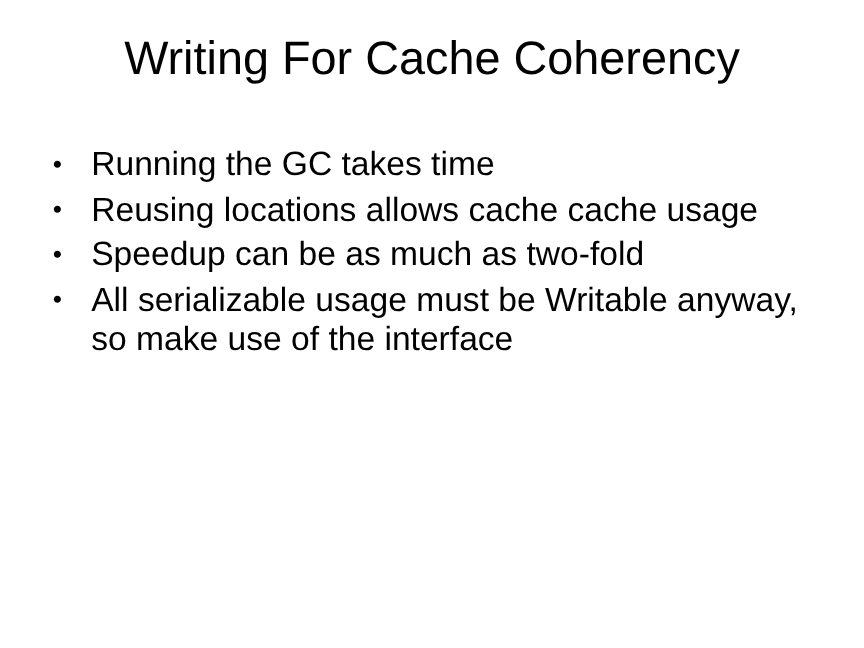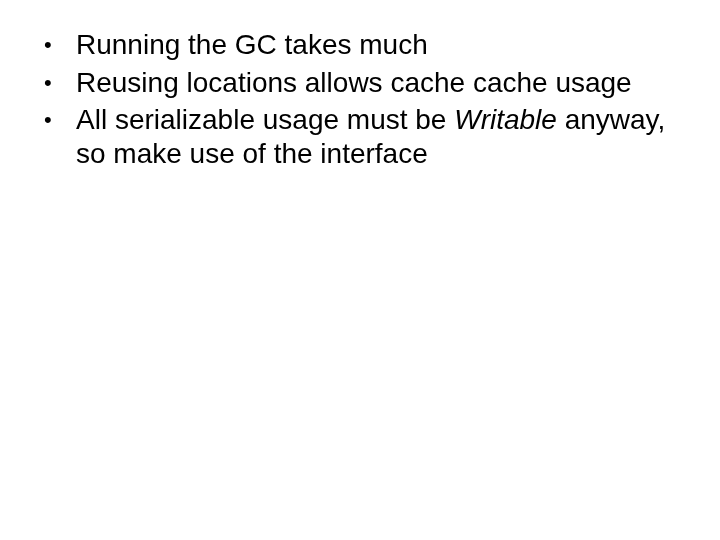--- a/index.html
+++ b/index.html
@@ -39,25 +39,26 @@
   }
   ul.bullets li::before {
     content: "•";
     display: inline-block;
     width: 32px;
     text-indent: 0;
     font-size: 22px;
     vertical-align: 2px;
   }
   .italic {
-    font-style: italic;
   }
 </style>
 </head>
 <body>
 
 <div class="slide">
+  <h1 class="title">Writing For Cache Coherency</h1>
   <ul class="bullets">
-    <li><span>Running the GC takes much</span><span class="italic"></span><span></span></li>
+    <li><span>Running the GC takes time</span><span class="italic"></span><span></span></li>
     <li><span>Reusing locations allows cache cache usage</span><span class="italic"></span><span></span></li>
+    <li><span>Speedup can be as much as two-fold</span><span class="italic"></span><span></span></li>
     <li><span>All serializable usage must be </span><span class="italic">Writable</span><span> anyway, so make use of the interface</span></li>
   </ul>
 </div>
 
 </body></html>

